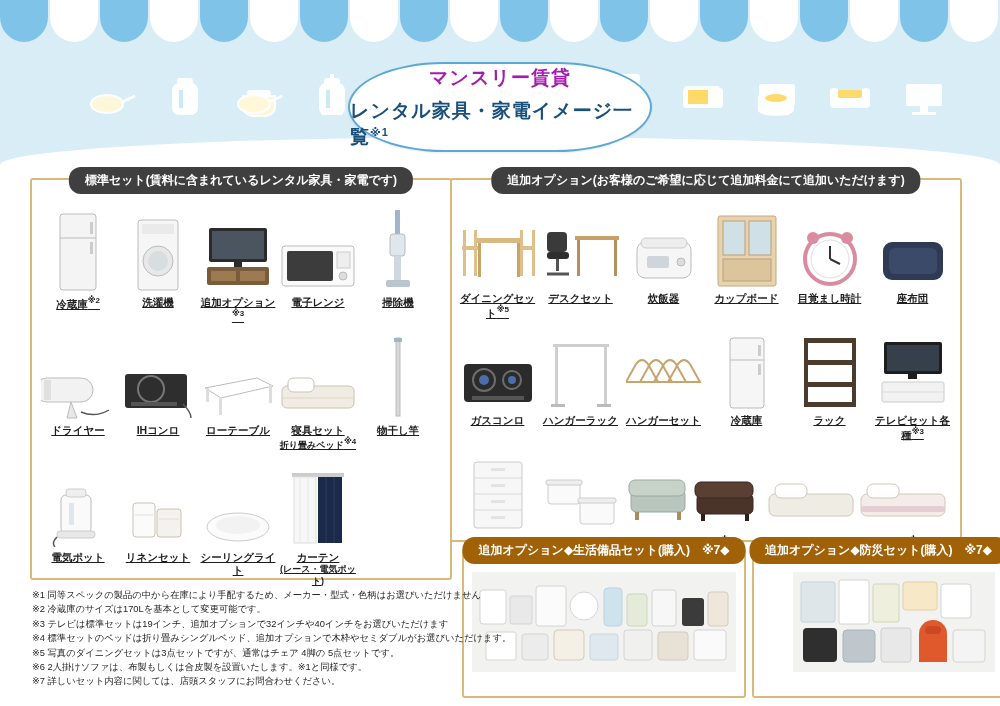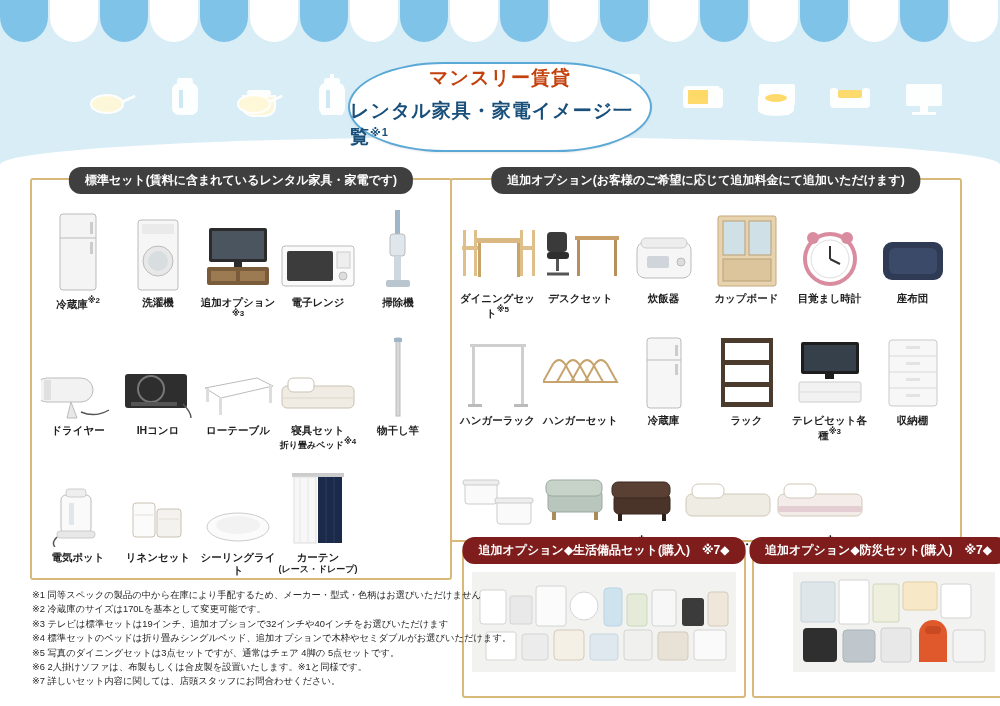--- a/index.html
+++ b/index.html
@@ -45,52 +45,53 @@
 
   .title-badge{
     position:absolute;left:50%;top:62px;transform:translateX(-50%);
     width:300px;height:86px;
     background:#ffffff;
     border:2px solid #5aa8d6;
     border-radius:150px/70px;
     display:flex;flex-direction:column;align-items:center;justify-content:center;
     box-shadow:0 1px 2px rgba(0,0,0,.08);
   }
-  .title-badge .t1{font-size:19px;font-weight:bold;color:#c2410c;letter-spacing:1px;}
+  .title-badge .t1{font-size:19px;font-weight:bold;color:#a21caf;letter-spacing:1px;}
   .title-badge .t2{font-size:19px;font-weight:bold;color:#1a4f7a;letter-spacing:1px;margin-top:7px;}
   .title-badge .t2 .sup{font-size:11px;vertical-align:super;}
 
   
   .panel{
     position:absolute;
     border:2px solid #d9b97a;
     background:#ffffff;
     border-radius:3px;
   }
   .panel-title{
     position:absolute;top:-13px;left:50%;transform:translateX(-50%);
     background:#3f3f3f;color:#ffffff;
     font-size:12px;font-weight:bold;
     padding:5px 16px;border-radius:12px;white-space:nowrap;
   }
-  .panel-title.brown{background:#7f1d1d;}
+  .panel-title.brown{background:#a16207;}
 
   .grid{display:flex;flex-wrap:wrap;}
   .cell{
     display:flex;flex-direction:column;align-items:center;justify-content:flex-start;
     text-align:center;
   }
   .thumb{
     display:flex;align-items:flex-end;justify-content:center;
     width:100%;
   }
   .thumb svg{display:block;}
   .cap{
     font-size:10.5px;line-height:1.25;margin-top:4px;color:#1d1d1d;font-weight:bold;
     white-space:pre-line;
+    text-decoration:underline;
   }
   .cap .sup{font-size:8px;vertical-align:super;font-weight:bold;}
   .cap .small{font-size:9px;font-weight:bold;display:block;}
 
   
   #standard{left:30px;top:178px;width:418px;height:398px;}
   #standard .grid{padding:26px 6px 0 6px;}
   #standard .cell{width:80px;margin-bottom:10px;}
   #standard .thumb{height:86px;}
 
@@ -463,21 +464,21 @@
           <svg width="60" height="76" viewBox="0 0 60 76">
               <rect x="4" y="2" width="52" height="4" fill="#ccc"></rect>
               <rect x="6" y="6" width="22" height="66" fill="#f7f7f7" stroke="#ddd"></rect>
               <rect x="30" y="6" width="24" height="66" fill="#1b2a4a"></rect>
               <line x1="12" y1="6" x2="12" y2="72" stroke="#e7e7e7"></line>
               <line x1="20" y1="6" x2="20" y2="72" stroke="#e7e7e7"></line>
               <line x1="38" y1="6" x2="38" y2="72" stroke="#2b3a5a"></line>
               <line x1="46" y1="6" x2="46" y2="72" stroke="#2b3a5a"></line>
             </svg>
         </div>
-        <div class="cap"><span>カーテン</span><span class="small">(レース・ドレープ)</span></div>
+        <div class="cap"><span>カーテン</span><span class="small">(レース・電気ポット)</span></div>
       </div>
 
     </div>
   </div>
 
   <div class="panel" id="options">
     <div class="panel-title">追加オプション(お客様のご希望に応じて追加料金にて追加いただけます)</div>
     <div class="grid">
 
       <div class="cell">
@@ -557,20 +558,33 @@
       <div class="cell">
         <div class="thumb">
           <svg width="70" height="56" viewBox="0 0 70 56">
               <rect x="5" y="10" width="60" height="38" rx="9" fill="#2f3b55"></rect>
               <rect x="11" y="16" width="48" height="26" rx="6" fill="#3b4a68"></rect>
             </svg>
         </div>
         <div class="cap">座布団</div>
       </div>
 
+      <div class="cell">
+        <div class="thumb">
+          <svg width="76" height="56" viewBox="0 0 76 56">
+              <rect x="4" y="10" width="68" height="38" rx="4" fill="#2b2b2b"></rect>
+              <circle cx="24" cy="26" r="11" fill="none" stroke="#6d6d6d" stroke-width="2"></circle>
+              <circle cx="24" cy="26" r="5" fill="#4a6ea8"></circle>
+              <circle cx="52" cy="26" r="9" fill="none" stroke="#6d6d6d" stroke-width="2"></circle>
+              <circle cx="52" cy="26" r="4" fill="#4a6ea8"></circle>
+              <rect x="12" y="42" width="52" height="4" fill="#555"></rect>
+            </svg>
+        </div>
+        <div class="cap">ガスコンロ</div>
+      </div>
 
       <div class="cell">
         <div class="thumb">
           <svg width="68" height="76" viewBox="0 0 68 76">
               <rect x="6" y="10" width="56" height="3" fill="#cfcfcf"></rect>
               <rect x="8" y="13" width="3" height="58" fill="#cfcfcf"></rect>
               <rect x="57" y="13" width="3" height="58" fill="#cfcfcf"></rect>
               <rect x="4" y="70" width="14" height="3" fill="#bbb"></rect>
               <rect x="50" y="70" width="14" height="3" fill="#bbb"></rect>
             </svg>

